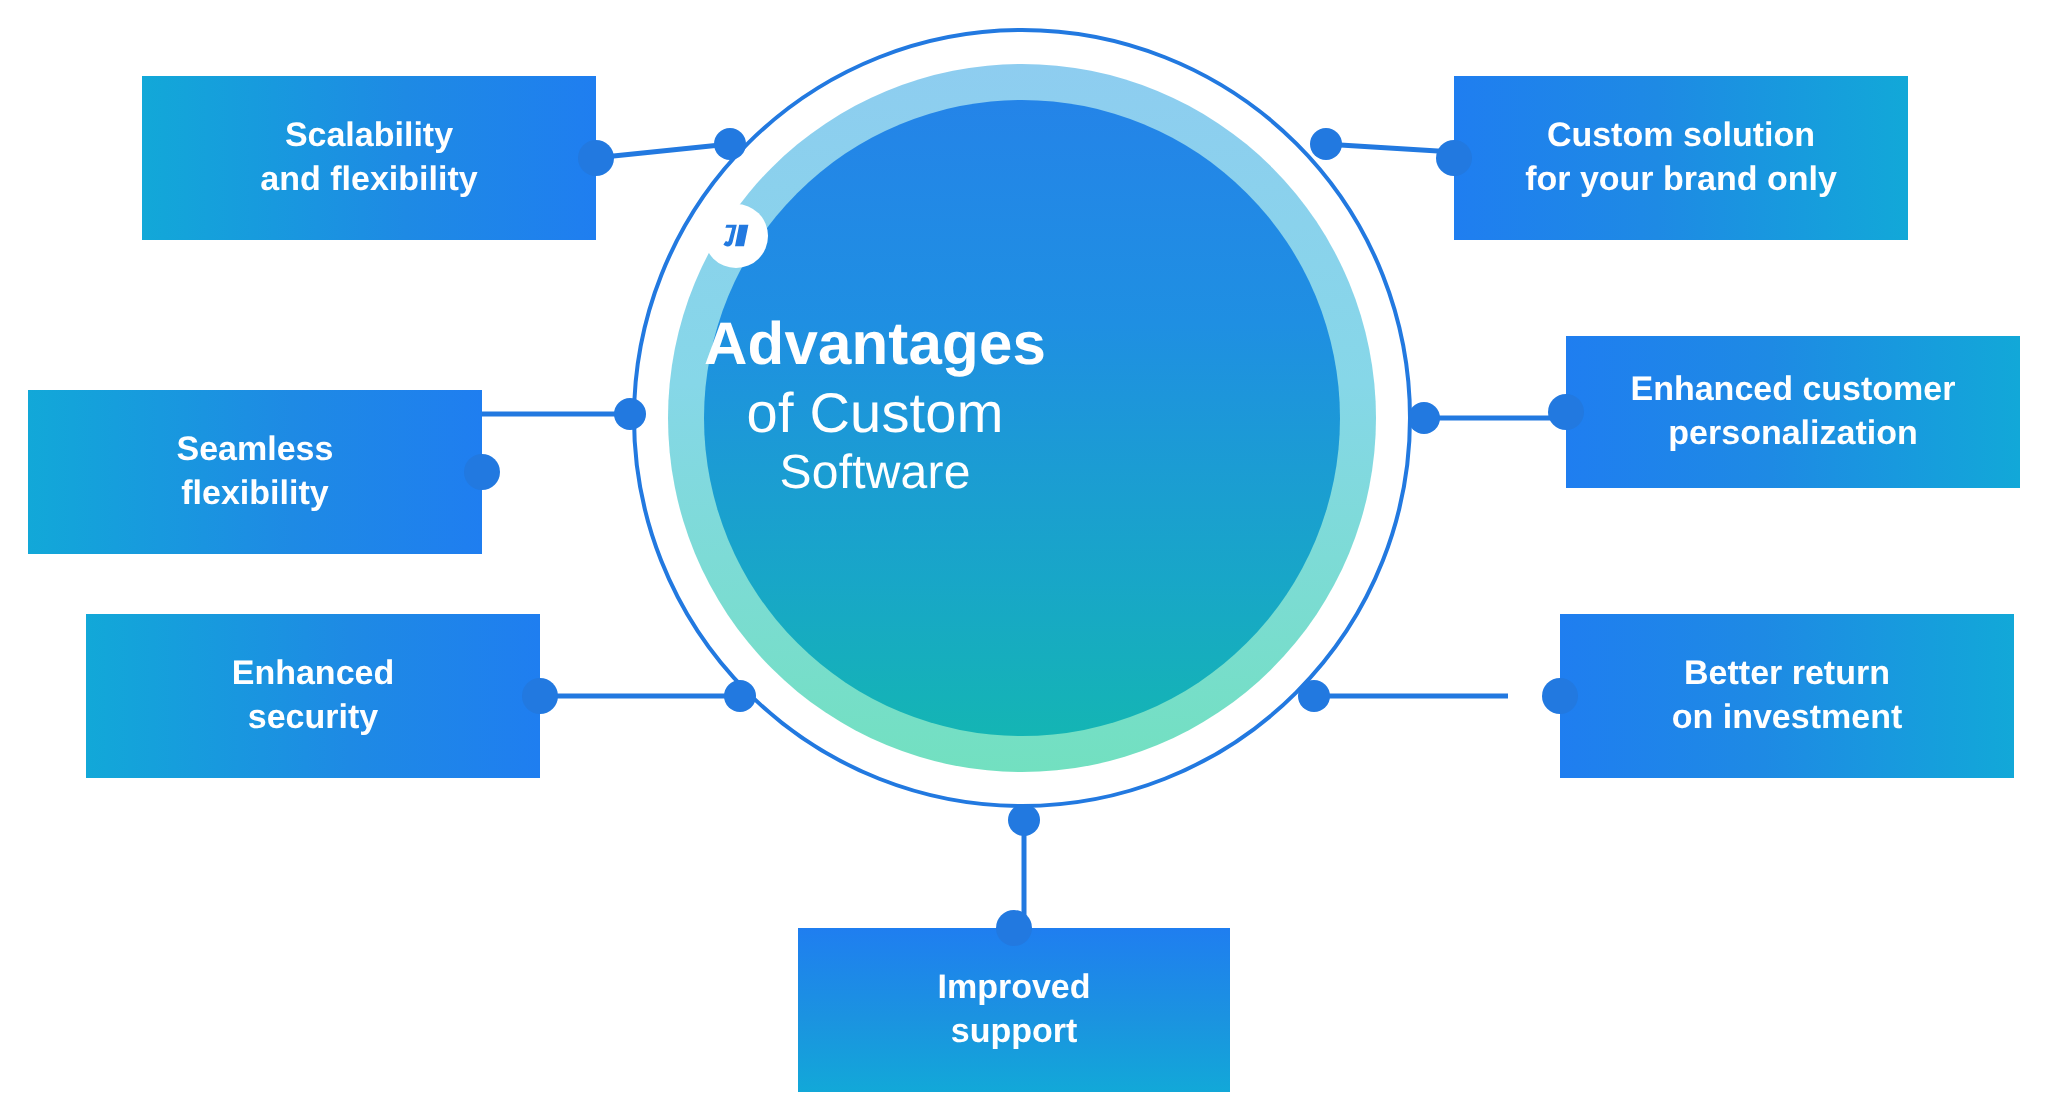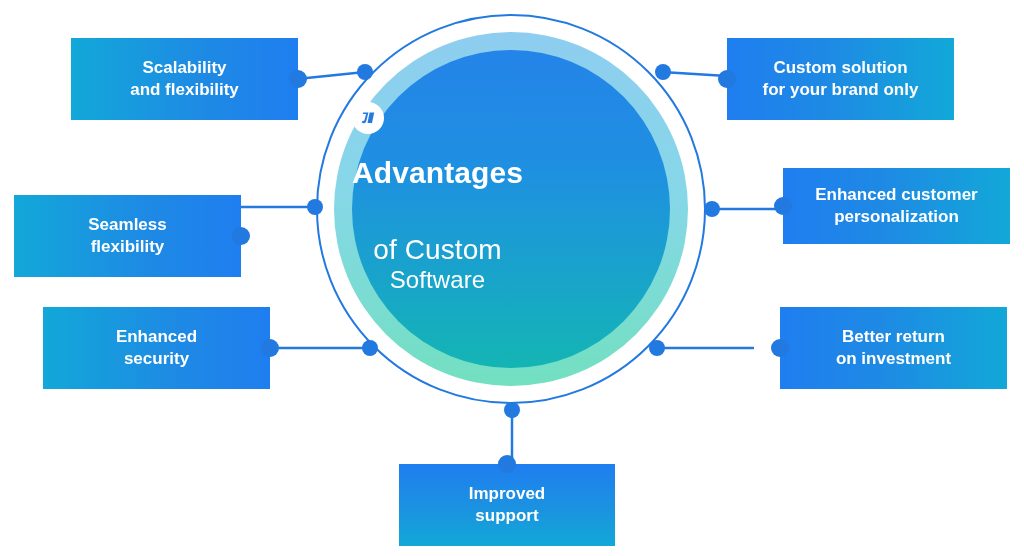--- a/index.html
+++ b/index.html
@@ -82,21 +82,20 @@
   }
   .hub-title .t1 {
     display: block;
     font-size: 30px;
     font-weight: 700;
   }
   .hub-title .t2 {
     display: block;
     font-size: 28px;
     font-weight: 400;
-    margin-top: 43px;
   }
   .hub-title .t3 {
     display: block;
     font-size: 24px;
     font-weight: 400;
   }
 
   
   .node-dot {
     position: absolute;

